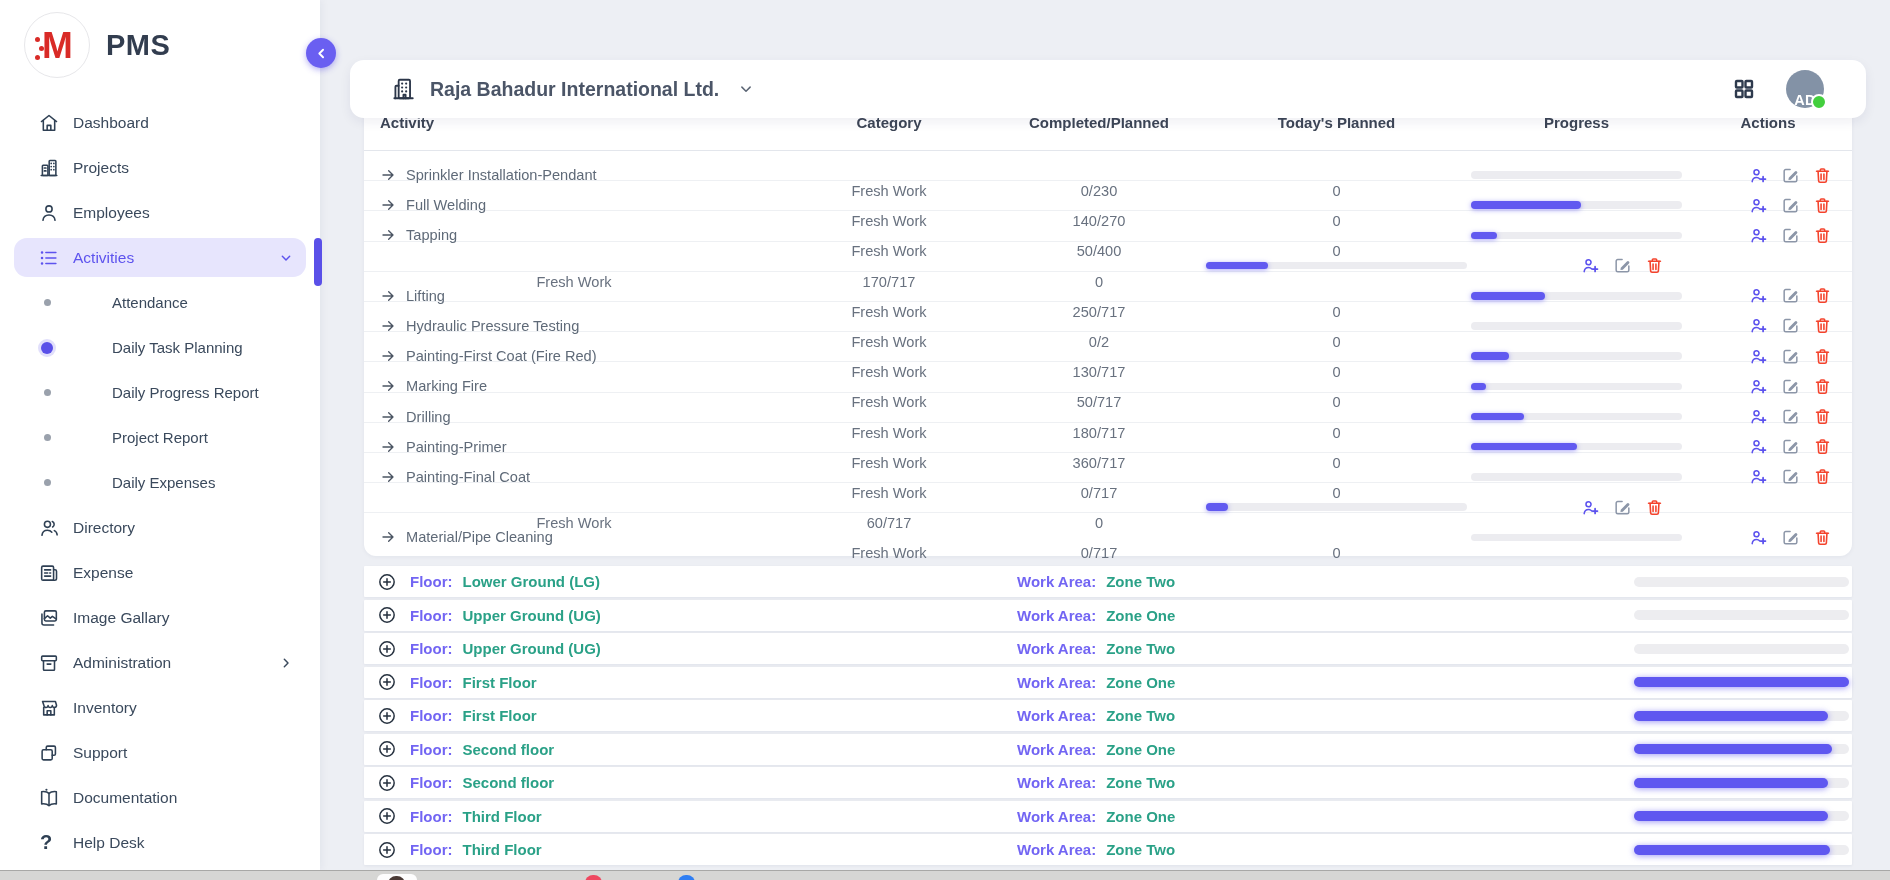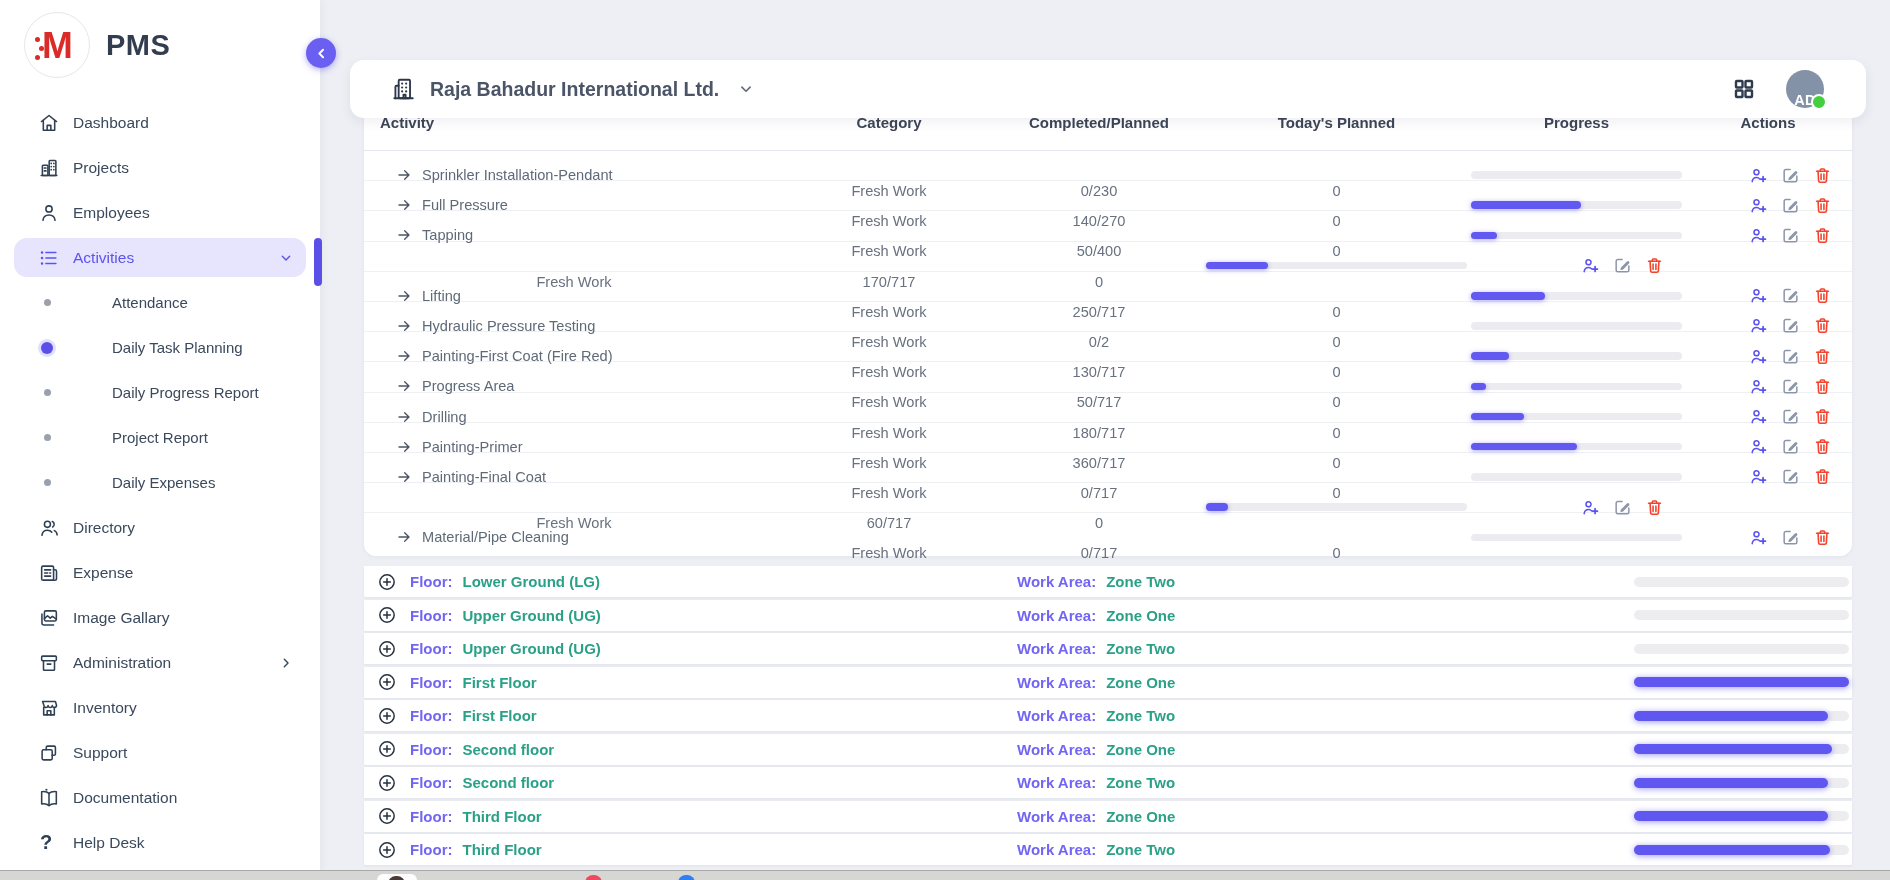--- a/index.html
+++ b/index.html
@@ -70,21 +70,21 @@
     position:absolute;left:364px;top:94px;width:1488px;height:462px;background:#fff;border-radius:12px;
     box-shadow:0 1px 4px rgba(25,35,80,.05);z-index:4;
   }
   .tgrid{display:grid;grid-template-columns:420px 210px 210px 265px 215px 168px;align-items:center;}
   #thead{height:56px;border-bottom:1px solid #e3e6ec;}
   #thead .th{font-size:15px;font-weight:600;color:#3d4656;text-align:center;}
   #thead .th.first{text-align:left;padding-left:16px;}
   #thead .th.last{text-align:center;}
   .trow{height:30.2px;border-bottom:1px solid #eef0f3;box-sizing:border-box;}
   .trow:last-child{border-bottom:none;}
-  .cell-activity{display:flex;align-items:center;gap:10px;padding-left:32px;font-size:14.6px;color:#5f6a78;}
+  .cell-activity{display:flex;align-items:center;gap:10px;padding-left:16px;font-size:14.6px;color:#5f6a78;}
   .cell-activity .aico{width:16px;height:16px;color:#4b5563;flex:0 0 auto;cursor:pointer;}
   .cell-center{text-align:center;font-size:14.6px;color:#68717f;margin-top:32px;}
   .cell-progress{padding:0 2px;}
   .bar-track{height:7.5px;border-radius:6px;background:#ececf0;overflow:visible;}
   .bar-fill{height:100%;border-radius:6px;background:#6159f0;box-shadow:0 1px 5px rgba(97,89,240,.55);}
   .cell-actions{display:flex;justify-content:flex-end;align-items:center;gap:13px;padding-right:20px;}
   .act-ico{width:19px;height:19px;cursor:pointer;}
   .ico-user-plus{color:#5b51ee;}
   .ico-edit{color:#8c96a8;}
   .ico-trash{color:#f4432c;}
@@ -330,21 +330,21 @@
             <path d="M10.2 10.3v6.8M13.8 10.3v6.8"></path>
           </svg>
     </div>
   </div>
 
   <div class="trow tgrid">
     <div class="cell-activity">
       <svg class="ico aico" viewBox="0 0 24 24" style="stroke-width:2;">
             <path d="M4.5 12H19.5M13 5.5 19.5 12 13 18.5"></path>
           </svg>
-      <span>Full Pressure</span>
+      <span>Full Welding</span>
     </div>
     <div class="cell-center">Fresh Work</div>
     <div class="cell-center">140/270</div>
     <div class="cell-center">0</div>
     <div class="cell-progress">
       <div class="bar-track">
             <div class="bar-fill" style="width: 51.9%;"></div>
           </div>
     </div>
     <div class="cell-actions">
@@ -528,21 +528,21 @@
             <path d="M10.2 10.3v6.8M13.8 10.3v6.8"></path>
           </svg>
     </div>
   </div>
 
   <div class="trow tgrid">
     <div class="cell-activity">
       <svg class="ico aico" viewBox="0 0 24 24" style="stroke-width:2;">
             <path d="M4.5 12H19.5M13 5.5 19.5 12 13 18.5"></path>
           </svg>
-      <span>Progress Area</span>
+      <span>Marking Fire</span>
     </div>
     <div class="cell-center">Fresh Work</div>
     <div class="cell-center">50/717</div>
     <div class="cell-center">0</div>
     <div class="cell-progress">
       <div class="bar-track">
             <div class="bar-fill" style="width: 7%;"></div>
           </div>
     </div>
     <div class="cell-actions">

